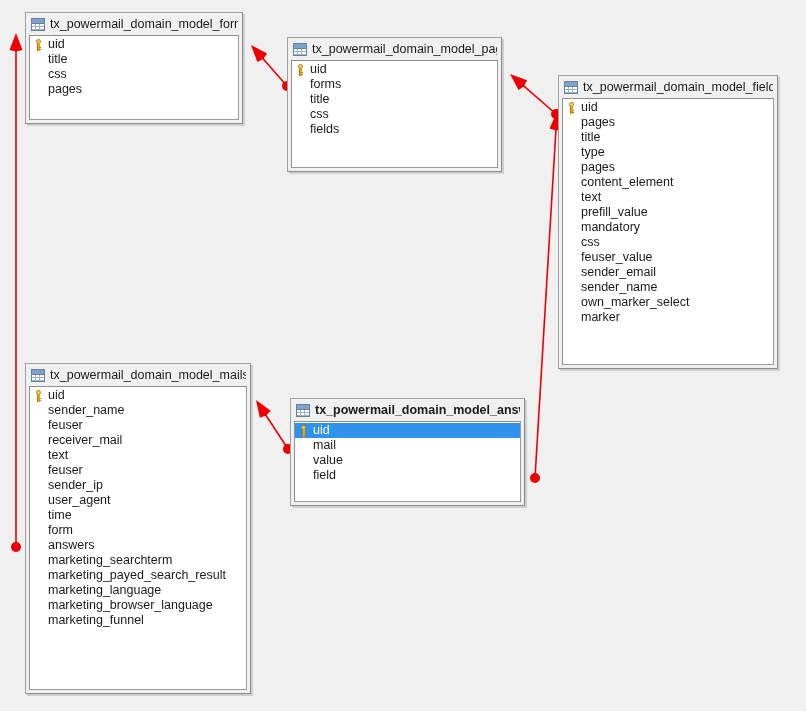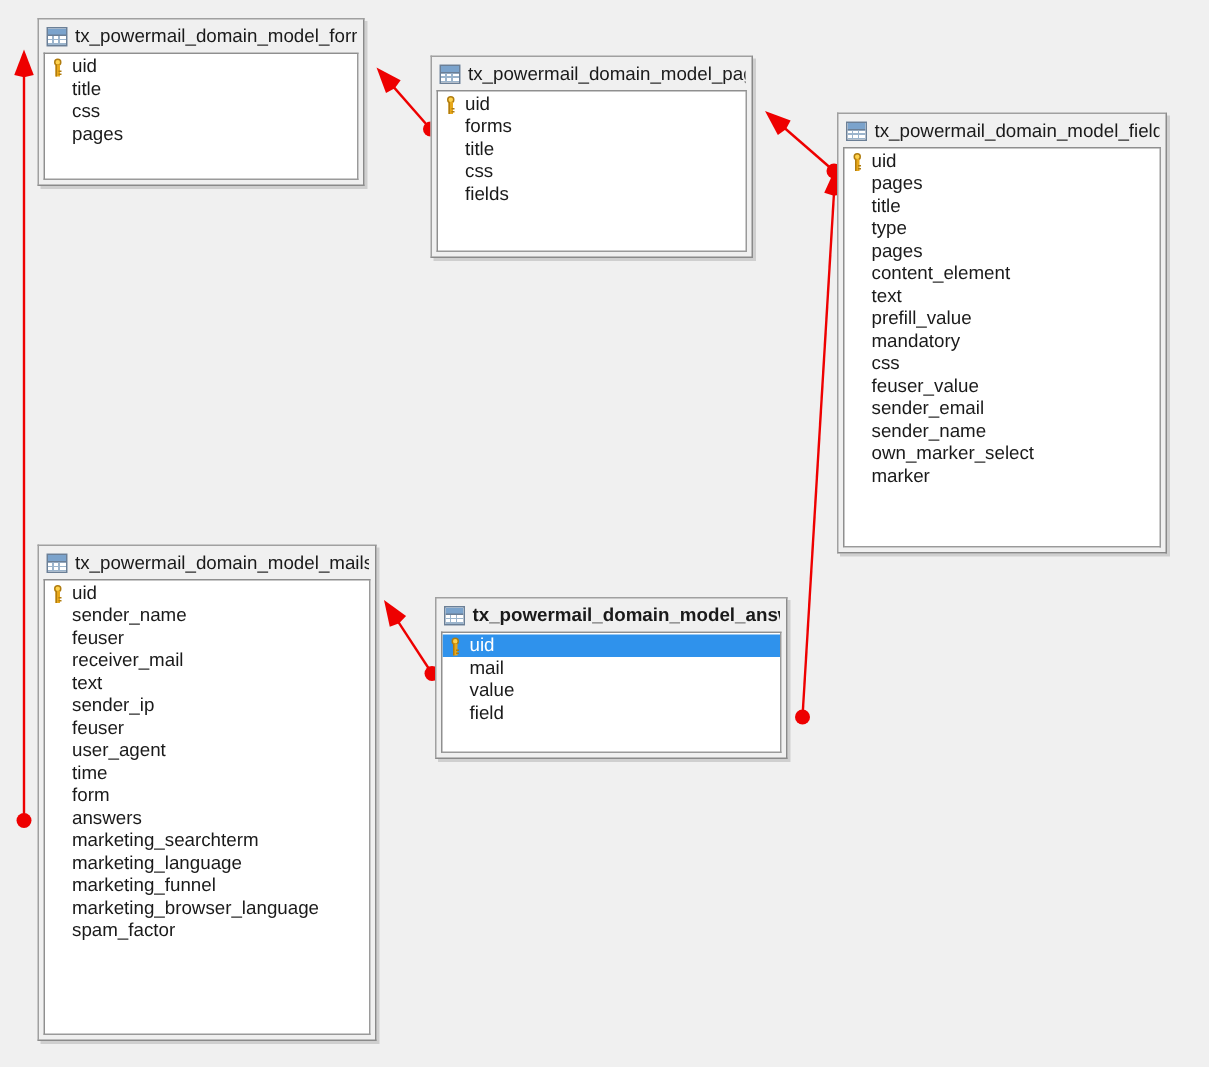--- a/index.html
+++ b/index.html
@@ -368,61 +368,61 @@
           <div class="field-row">
             <span class="key-slot"></span>
             <span class="field-name">receiver_mail</span>
           </div>
           <div class="field-row">
             <span class="key-slot"></span>
             <span class="field-name">text</span>
           </div>
           <div class="field-row">
             <span class="key-slot"></span>
+            <span class="field-name">feuser</span>
+          </div>
+          <div class="field-row">
+            <span class="key-slot"></span>
             <span class="field-name">sender_ip</span>
           </div>
           <div class="field-row">
             <span class="key-slot"></span>
-            <span class="field-name">feuser</span>
-          </div>
-          <div class="field-row">
-            <span class="key-slot"></span>
             <span class="field-name">user_agent</span>
           </div>
           <div class="field-row">
             <span class="key-slot"></span>
             <span class="field-name">time</span>
           </div>
           <div class="field-row">
             <span class="key-slot"></span>
             <span class="field-name">form</span>
           </div>
           <div class="field-row">
             <span class="key-slot"></span>
             <span class="field-name">answers</span>
           </div>
           <div class="field-row">
             <span class="key-slot"></span>
             <span class="field-name">marketing_searchterm</span>
           </div>
           <div class="field-row">
             <span class="key-slot"></span>
+            <span class="field-name">marketing_payed_search_result</span>
+          </div>
+          <div class="field-row">
+            <span class="key-slot"></span>
             <span class="field-name">marketing_language</span>
           </div>
           <div class="field-row">
             <span class="key-slot"></span>
+            <span class="field-name">marketing_browser_language</span>
+          </div>
+          <div class="field-row">
+            <span class="key-slot"></span>
             <span class="field-name">marketing_funnel</span>
-          </div>
-          <div class="field-row">
-            <span class="key-slot"></span>
-            <span class="field-name">marketing_browser_language</span>
-          </div>
-          <div class="field-row">
-            <span class="key-slot"></span>
-            <span class="field-name">spam_factor</span>
           </div>
         </div>
       </div>
       <div class="table-box selected" style="left: 290px; top: 398px; width: 235px; height: 108px;">
         <div class="tb-title">
           <span class="tbl-icon"></span>
           <span class="title-text">tx_powermail_domain_model_answer</span>
         </div>
         <div class="tb-body">
           <div class="field-row highlight">

